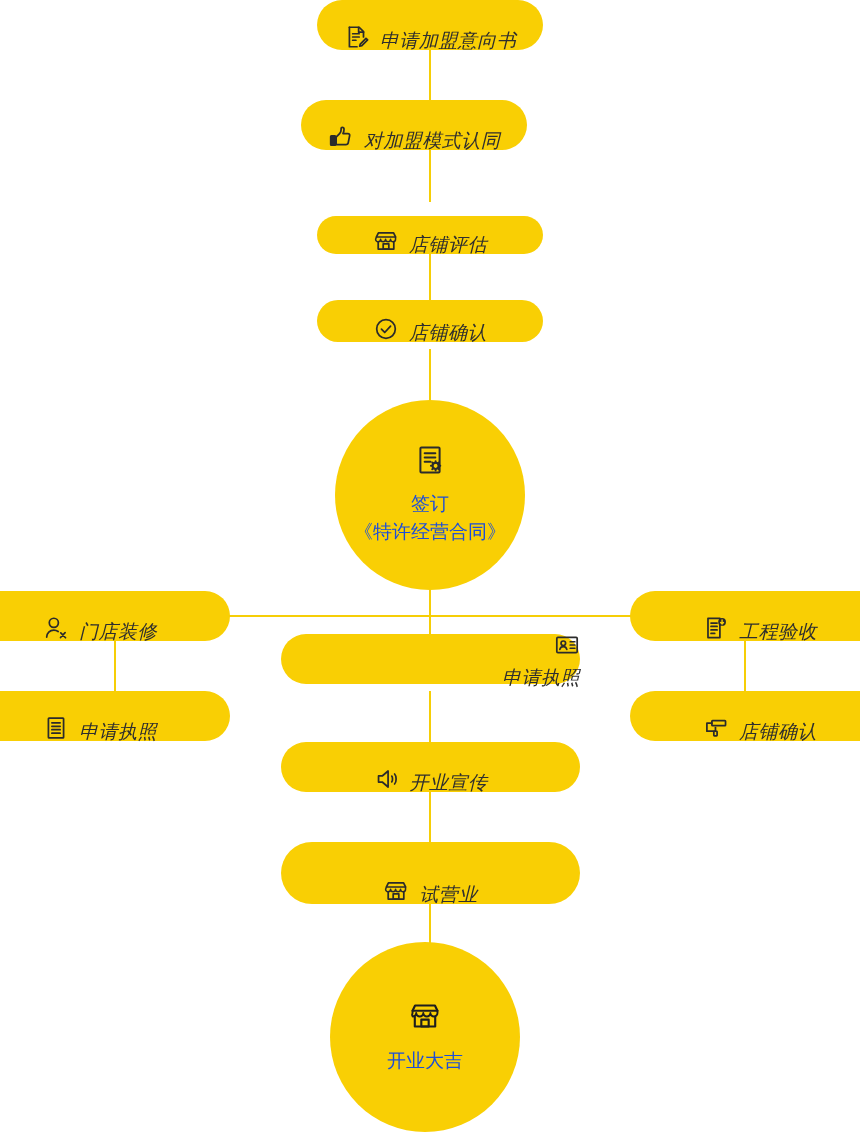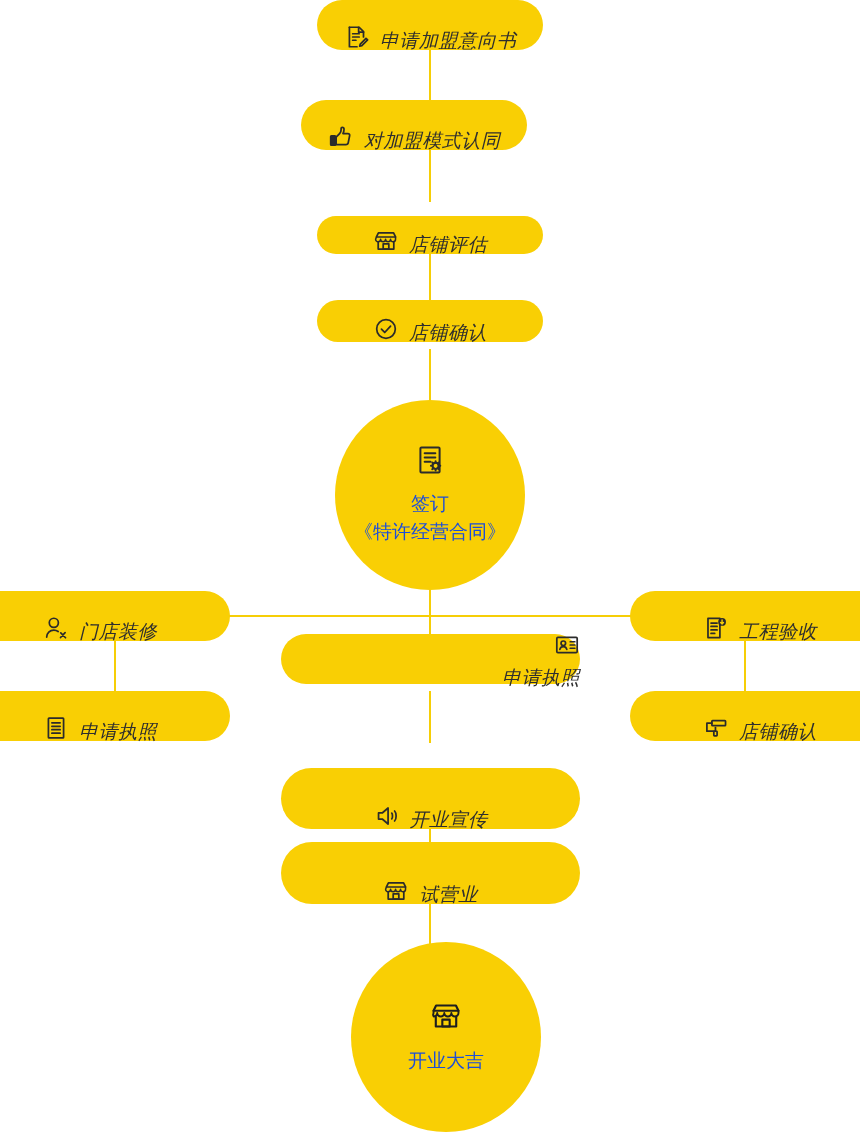--- a/index.html
+++ b/index.html
@@ -210,21 +210,21 @@
       <svg width="26" height="26" viewBox="0 0 24 24" fill="none" stroke="#2b2b2b" stroke-width="1.6" stroke-linecap="round" stroke-linejoin="round">
         <rect x="2.6" y="5" width="18.8" height="14" rx="1"></rect>
         <circle cx="8.6" cy="10.4" r="2.1"></circle>
         <path d="M5.4 16c.4-1.7 1.7-2.6 3.2-2.6s2.8.9 3.2 2.6"></path>
         <path d="M15 9h4.2M15 12h4.2M15 15h4.2"></path>
       </svg>
     </span>
     <span class="label">申请执照</span>
   </div>
 
-  <div class="pill" style="left:281px; top:768px; width:299px; height:61px;">
+  <div class="pill" style="left:281px; top:742px; width:299px; height:50px;">
     <span class="ico">
       <svg width="26" height="26" viewBox="0 0 24 24" fill="none" stroke="#2b2b2b" stroke-width="1.6" stroke-linecap="round" stroke-linejoin="round">
         <path d="M4.2 9.2h3.4L13 4.6v14.8L7.6 14.8H4.2z"></path>
         <path d="M16.4 9.4c.9.9.9 4.3 0 5.2"></path>
         <path d="M19 7.4c1.9 2 1.9 7.2 0 9.2"></path>
       </svg>
     </span>
     <span class="label">开业宣传</span>
   </div>
 
@@ -233,21 +233,21 @@
       <svg width="26" height="26" viewBox="0 0 24 24" fill="none" stroke="#2b2b2b" stroke-width="1.6" stroke-linecap="round" stroke-linejoin="round">
         <path d="M3.2 8.3L5 4.6h14l1.8 3.7"></path>
         <path d="M3.2 8.3h17.6v2a2.3 2.3 0 0 1-2.3 2.3 2.3 2.3 0 0 1-2.3-2.3 2.3 2.3 0 0 1-2.3 2.3 2.3 2.3 0 0 1-2.3-2.3 2.3 2.3 0 0 1-2.3 2.3 2.3 2.3 0 0 1-2.3-2.3 2.3 2.3 0 0 1-2.3 2.3 2.3 2.3 0 0 1-2.3-2.3z" stroke-width="1.4"></path>
         <path d="M4.8 12.8v6.6h14.4v-6.6"></path>
         <rect x="9.4" y="14.6" width="5.2" height="4.8"></rect>
       </svg>
     </span>
     <span class="label">试营业</span>
   </div>
 
-  <div class="circle" style="left:351px; top:942px; width:190px; height:190px;">
+  <div class="circle" style="left:330px; top:942px; width:190px; height:190px;">
     <span class="ico c-ico">
       <svg width="34" height="34" viewBox="0 0 24 24" fill="none" stroke="#1e1e1e" stroke-width="1.5" stroke-linecap="round" stroke-linejoin="round">
         <path d="M3.2 8.3L5 4.6h14l1.8 3.7"></path>
         <path d="M3.2 8.3h17.6v1.6a2.5 2.5 0 0 1-2.5 2.5 2.5 2.5 0 0 1-2.5-2.5 2.5 2.5 0 0 1-2.5 2.5 2.5 2.5 0 0 1-2.5-2.5 2.5 2.5 0 0 1-2.5 2.5 2.5 2.5 0 0 1-2.5-2.5 2.5 2.5 0 0 1-2.5 2.5A2.5 2.5 0 0 1 3.2 9.9z" stroke-width="1.35"></path>
         <path d="M4.8 12.6v6.8h14.4v-6.8"></path>
         <rect x="9.4" y="14.6" width="5.2" height="4.8"></rect>
       </svg>
     </span>
     <span class="c-line single">开业大吉</span>
   </div>

